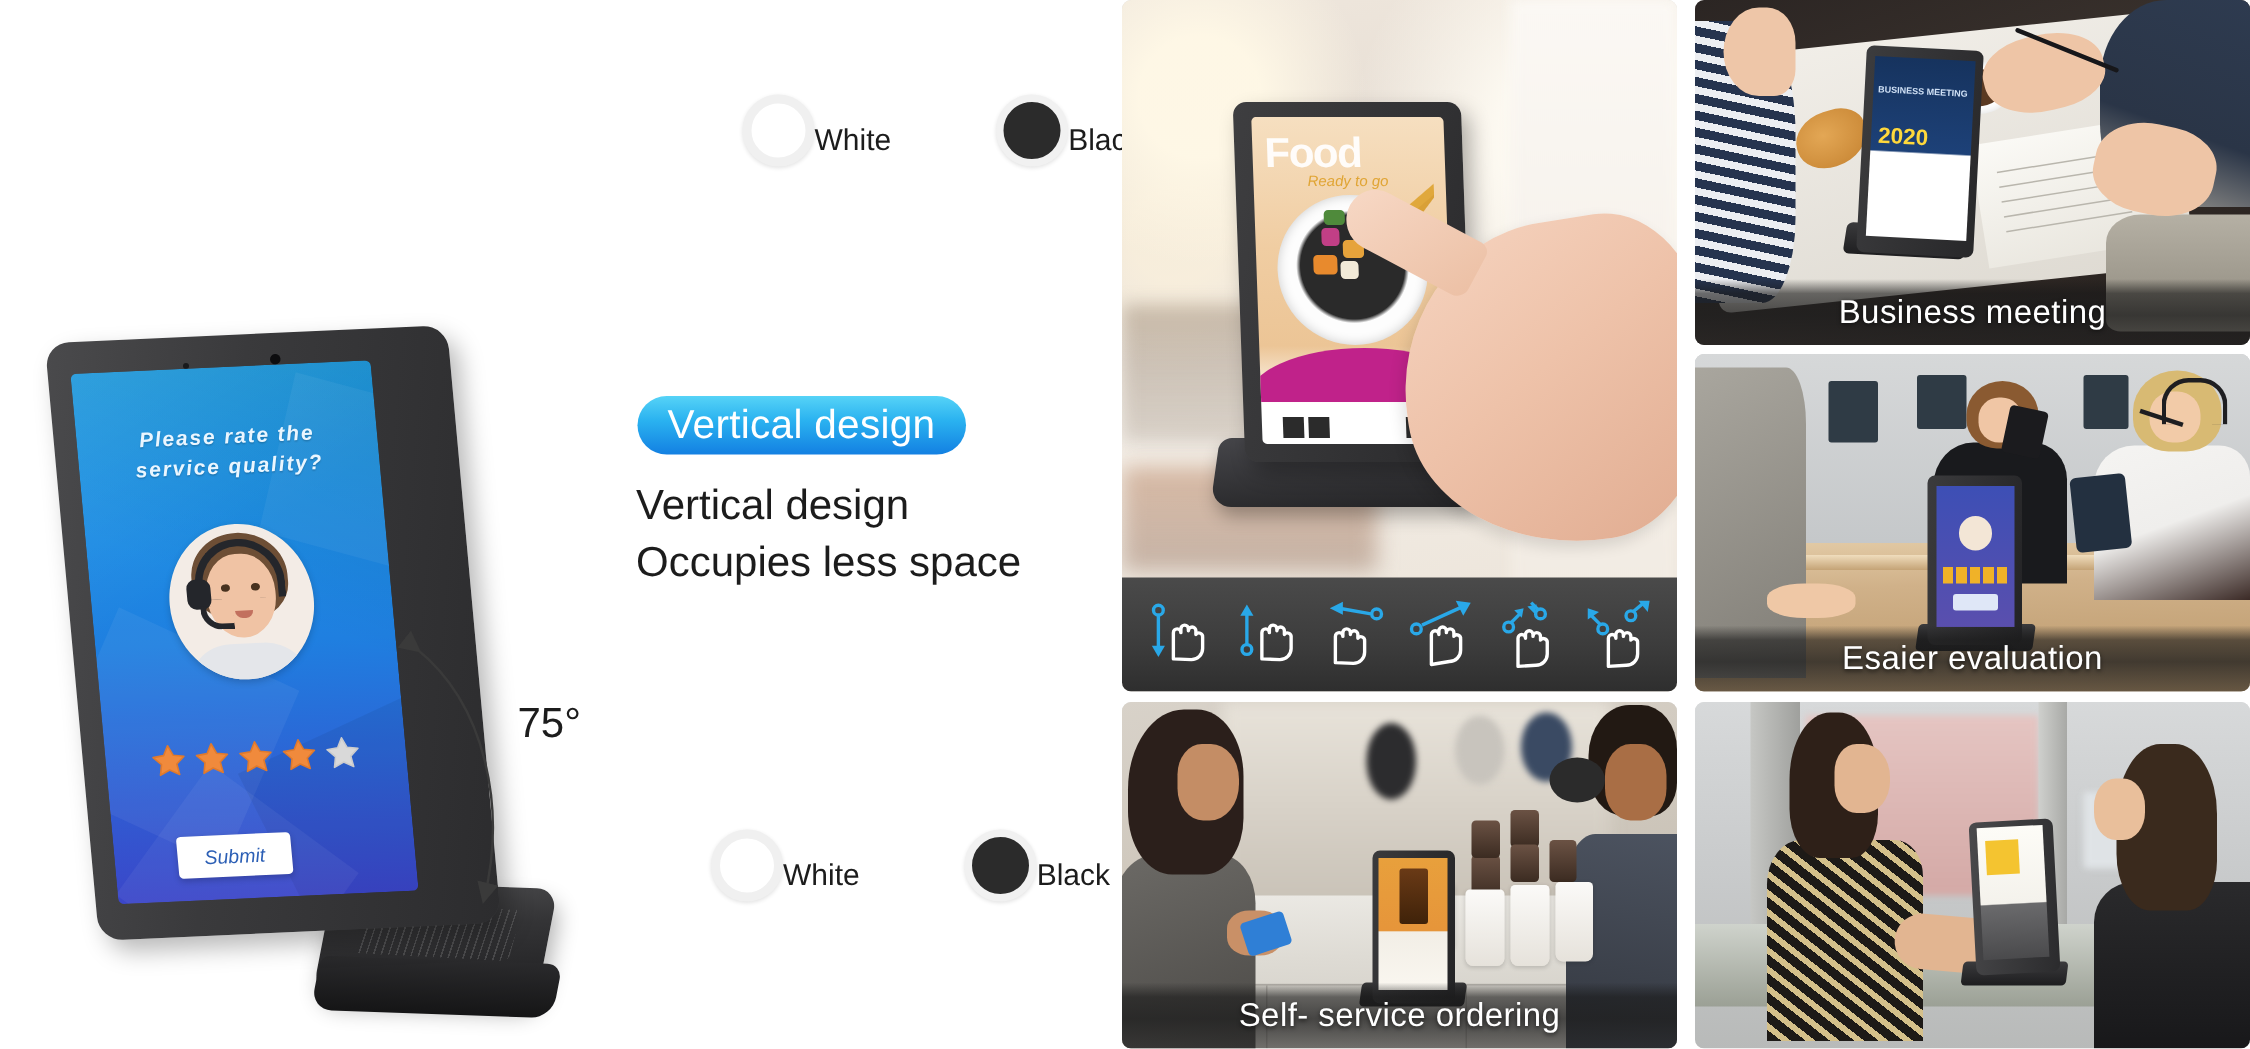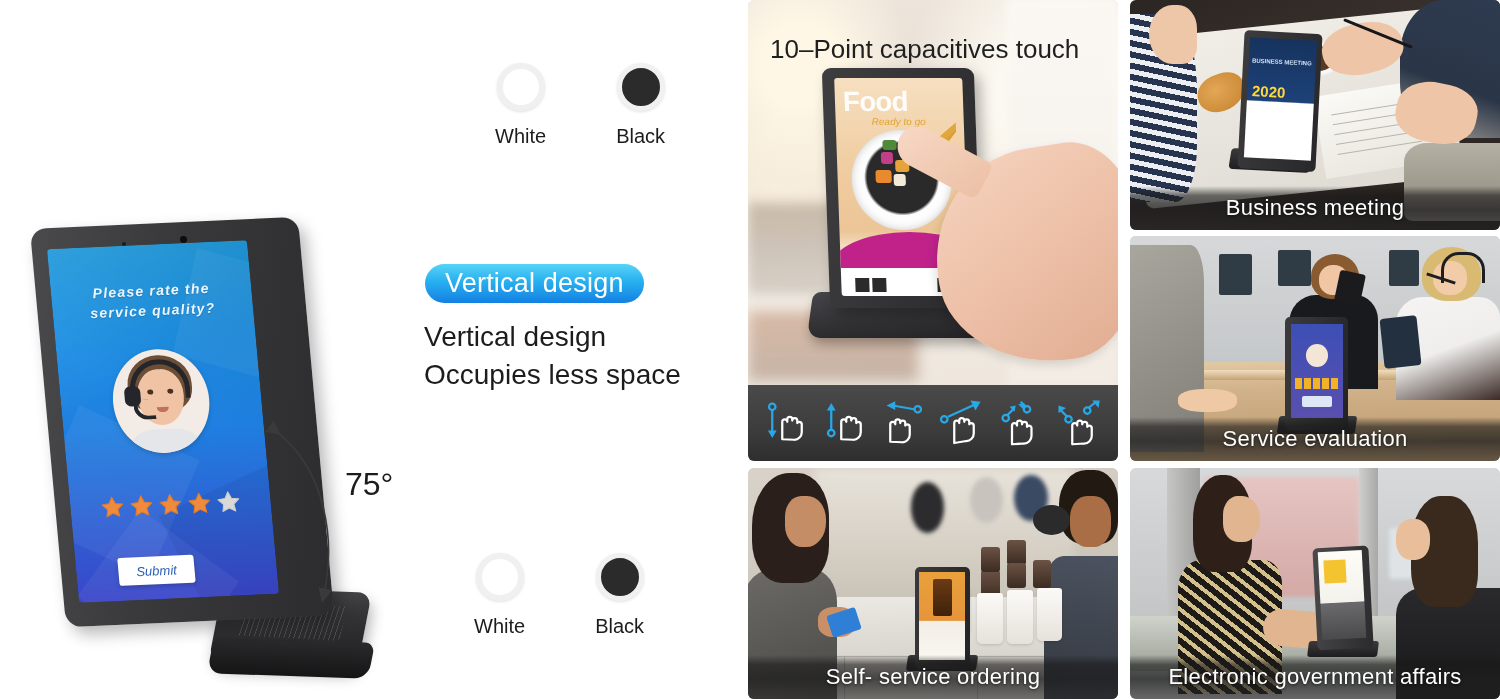--- a/index.html
+++ b/index.html
@@ -35,21 +35,21 @@
     white-space: pre-line;
   }
   #copy-horizontal { left: 34px; top: 70px; }
   #copy-vertical-1 { left: 424px; top: 318px; font-size: 28px; }
   #copy-vertical-2 { left: 424px; top: 418px; font-size: 28px; }
 
   
   .swatch-group { position: absolute; display: flex; gap: 70px; }
   #swatches-top    { left: 495px; top: 63px; }
   #swatches-bottom { left: 474px; top: 553px; }
-  .swatch { display: flex; flex-direction: column; align-items: center; }
+  .swatch { display: flex; flex-direction: row; align-items: center; }
   .dot {
     width: 48px; height: 48px; border-radius: 50%;
     box-shadow: 0 1px 3px rgba(0,0,0,.12);
   }
   .dot.white {
     background: #ffffff;
     border: 6px solid #f0f0f0;
   }
   .dot.black {
     background: #2b2b2b;
@@ -209,21 +209,21 @@
     position: absolute; left: 214px; top: 372px;
     width: 26px; height: 7px;
     border-radius: 4px;
     background: #1a1a1c;
     transform: skewX(-12deg) rotate(3deg);
   }
 
   #angle-arc { position: absolute; left: 255px; top: 420px; width: 130px; height: 200px; }
   #angle-label {
     position: absolute; left: 345px; top: 466px;
-    font-size: 32px; color: #1c1c1c;
+    font-size: 28px; color: #1c1c1c;
   }
 
   
   .panel {
     position: absolute;
     overflow: hidden;
     border-radius: 6px;
     background: #ddd;
   }
   #panel-touch   { left: 748px;  top: 0px;   width: 370px; height: 461px; }
@@ -632,23 +632,20 @@
       <span id="touch-spoons"></span>
       <span id="touch-magenta"></span>
       <span class="touch-qr" id="qr1"></span>
       <span class="touch-qr" id="qr2"></span>
       <span class="touch-qr" id="qr3"></span>
     </div>
 
     <div id="touch-hand"></div>
     <div id="touch-finger"></div>
 
-    <div id="touch-headline-wrap" style="position:absolute;left:22px;top:34px;">
-      <span style="font-size:26px;color:#1f1f1f;white-space:nowrap;">10–Point capacitives touch</span>
-    </div>
 
     <div id="gesture-bar">
 
       <svg class="gesture" viewBox="0 0 40 40">
         <circle cx="9" cy="7" r="2.6" fill="none" stroke="#29a8e8" stroke-width="1.8"></circle>
         <path d="M9 10 L9 28" stroke="#29a8e8" stroke-width="1.8" fill="none"></path>
         <path d="M5.5 26 L9 32 L12.5 26 z" fill="#29a8e8"></path>
         <path d="M17 33 L17 19 a2 2 0 0 1 4 0 l0 -2 a2 2 0 0 1 4 0 l0 1 a2 2 0 0 1 4 0 l0 2 a2 2 0 0 1 3.6 1.4 l0 6 a6 6 0 0 1 -6 6 z" fill="none" stroke="#ffffff" stroke-width="1.8" stroke-linejoin="round"></path>
       </svg>
 
@@ -746,21 +743,21 @@
       <span id="svc-tablet-hand"></span>
       <span id="svc-man"></span>
       <span id="svc-hand"></span>
       <span id="svc-tab-stand"></span>
       <span id="svc-tab-body"></span>
       <span id="svc-tab-screen"></span>
       <span id="svc-tab-av"></span>
       <span id="svc-tab-stars"></span>
       <span id="svc-tab-btn"></span>
     </div>
-    <div class="caption">Service evaluation</div>
+    <div class="caption">Esaier evaluation</div>
   </div>
 
   <div class="panel" id="panel-order">
     <div class="scene" id="ord-bg">
       <span id="ord-bg-blur"></span>
       <span class="blob" style="left:44%;top:6%;width:9%;height:22%;background:#2c2c2e;"></span>
       <span class="blob" style="left:60%;top:4%;width:9%;height:20%;background:#c8c4bd;"></span>
       <span class="blob" style="left:72%;top:3%;width:9%;height:20%;background:#3a4a63;"></span>
       <span id="ord-counter"></span>
       <span class="ord-tile-line" style="left:0;bottom:18%;width:100%;height:1px;"></span>
@@ -804,16 +801,15 @@
       <span id="gov-w1-face"></span>
       <span id="gov-w1-arm"></span>
       <span id="gov-w2-body"></span>
       <span id="gov-w2-hair"></span>
       <span id="gov-w2-face"></span>
       <span id="gov-tab-stand"></span>
       <span id="gov-tab-body"></span>
       <span id="gov-tab-screen"></span>
       <span id="gov-tab-yellow"></span>
     </div>
-    <div class="caption">Electronic government affairs</div>
   </div>
 
 </div>
 
 </body></html>

